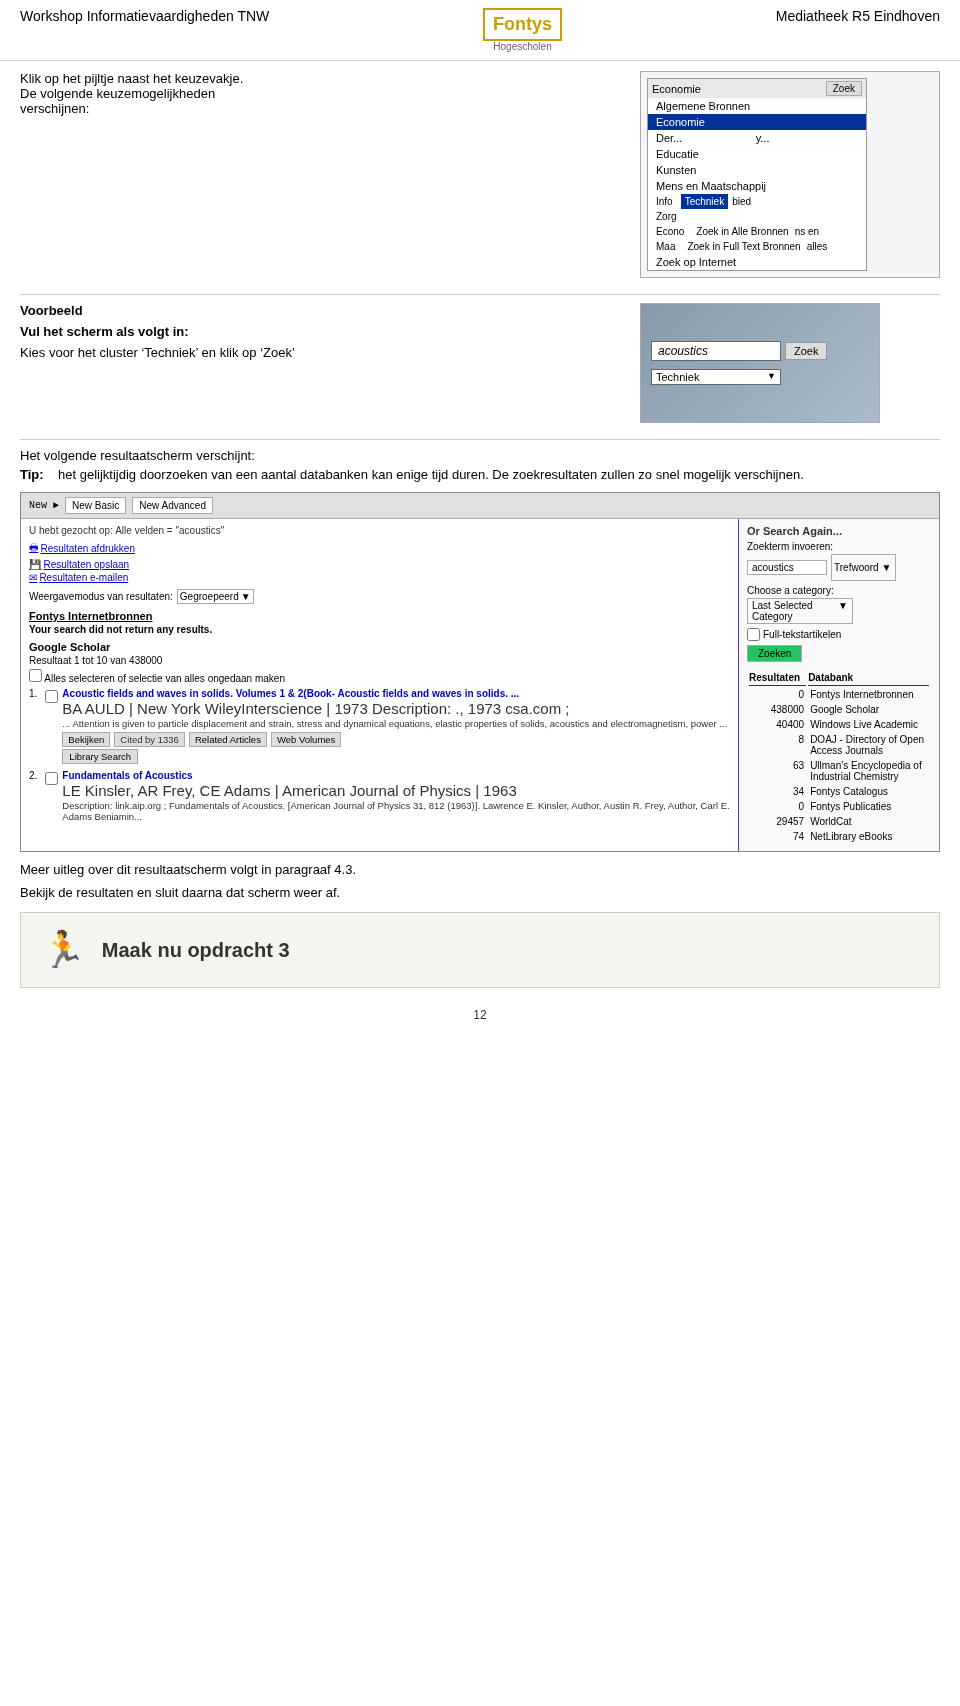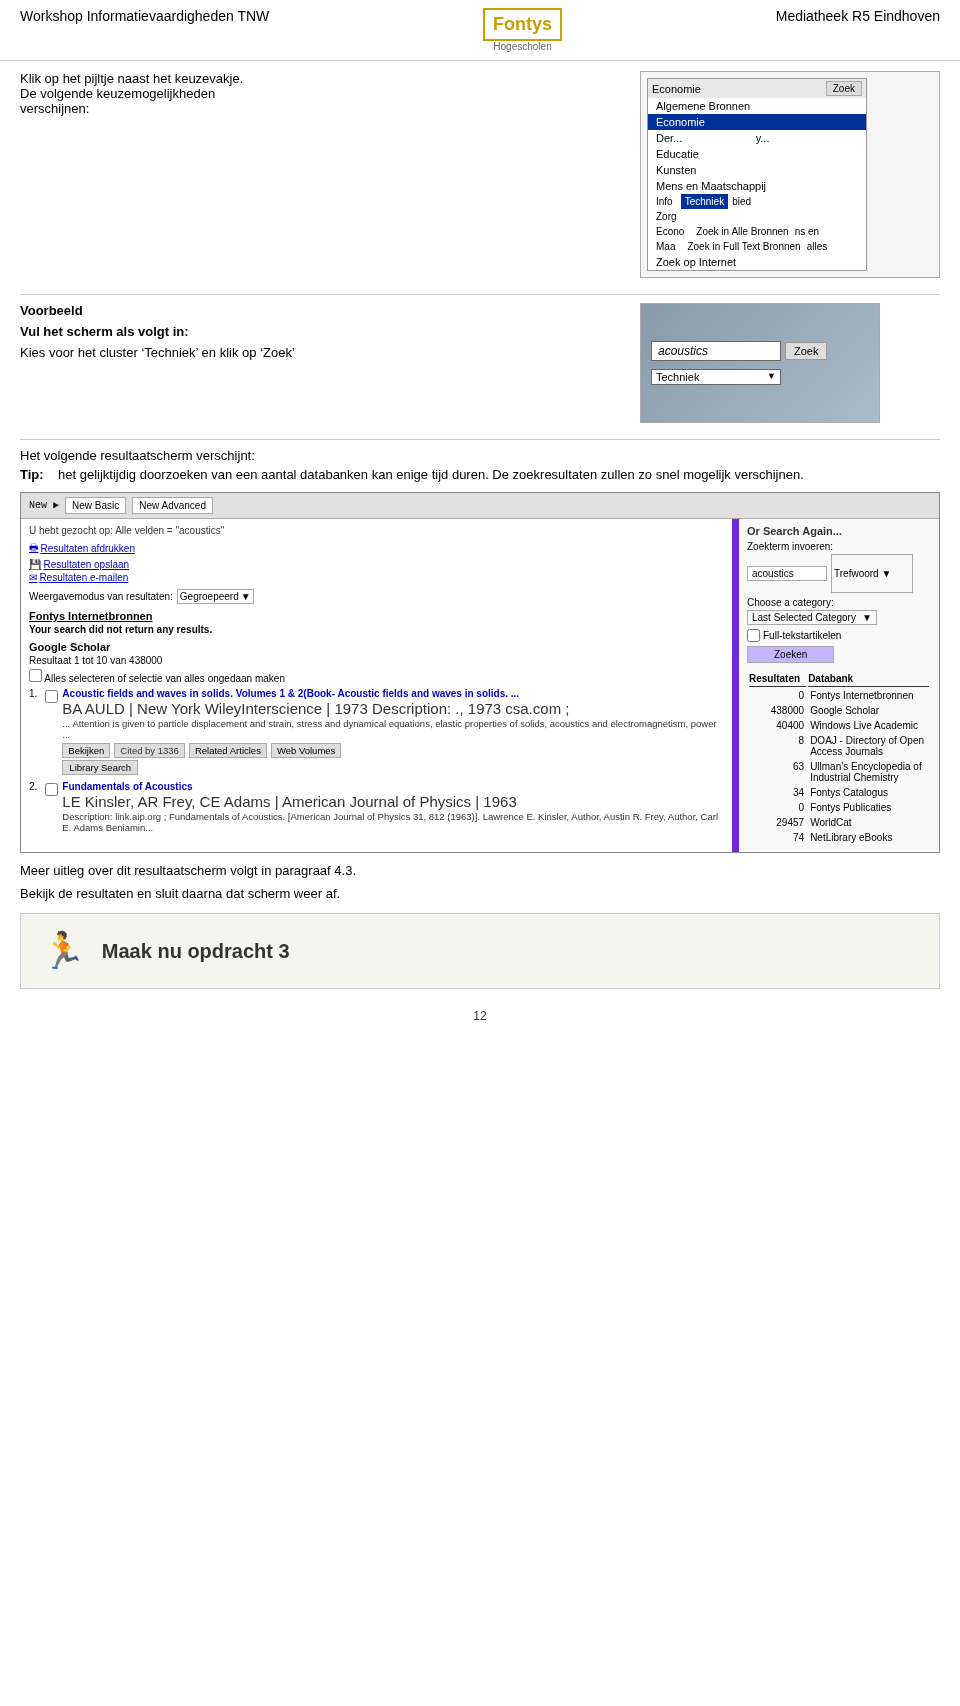--- a/index.html
+++ b/index.html
@@ -168,21 +168,21 @@
       border: 1px solid #aaa;
       padding: 2px 6px;
       font-size: 10px;
     }
     .results-body {
       display: flex;
     }
     .results-left {
       flex: 1;
       padding: 6px 8px;
-      border-right: 7px solid #6d28d9;
+      border-right: 1px solid #6d28d9;
     }
     .results-right {
       width: 200px;
       padding: 6px 8px;
       background: #f9f9f9;
     }
     .search-again-title {
       font-weight: bold;
       font-size: 11px;
       color: #333;
@@ -195,45 +195,45 @@
       align-items: center;
     }
     .or-search-input {
       border: 1px solid #aaa;
       padding: 1px 4px;
       font-size: 10px;
       width: 80px;
     }
     .or-search-select {
       border: 1px solid #aaa;
-      padding: 13px 2px;
-      font-size: 10px;
-      width: 82px;
+      padding: 7px 2px;
+      font-size: 10px;
+      width: 65px;
     }
     .category-label { font-size: 10px; margin-bottom: 2px; }
     .category-select-box {
       border: 1px solid #aaa;
       padding: 1px 4px;
       font-size: 10px;
-      width: 130px;
+      width: 106px;
       margin-bottom: 4px;
       display: flex;
       justify-content: space-between;
     }
     .full-text-row {
       display: flex;
       align-items: center;
       gap: 3px;
       font-size: 10px;
       margin-bottom: 4px;
     }
     .zoeken-btn-right {
-      background: #c4b5fd;
-      border: 1px solid #aaa;
-      padding: 2px 26px;
+      background: #22c55e;
+      border: 1px solid #aaa;
+      padding: 2px 10px;
       font-size: 10px;
       margin-bottom: 8px;
     }
     .resultaten-databank-table {
       width: 100%;
       font-size: 10px;
     }
     .resultaten-databank-table th {
       border-bottom: 1px solid #333;
       text-align: left;

